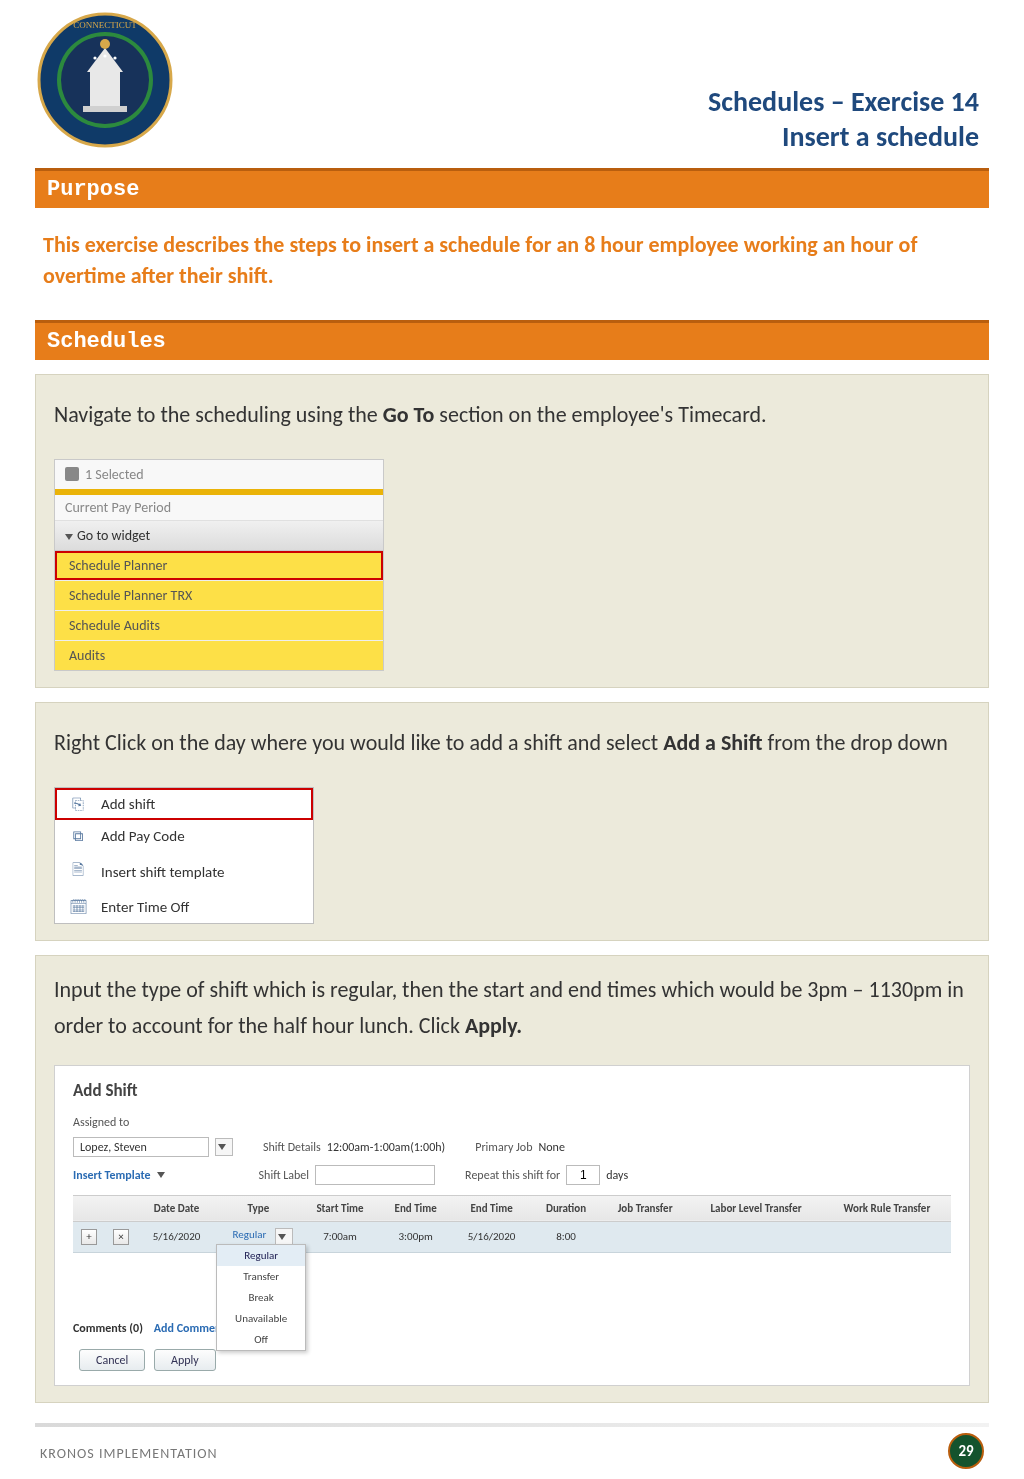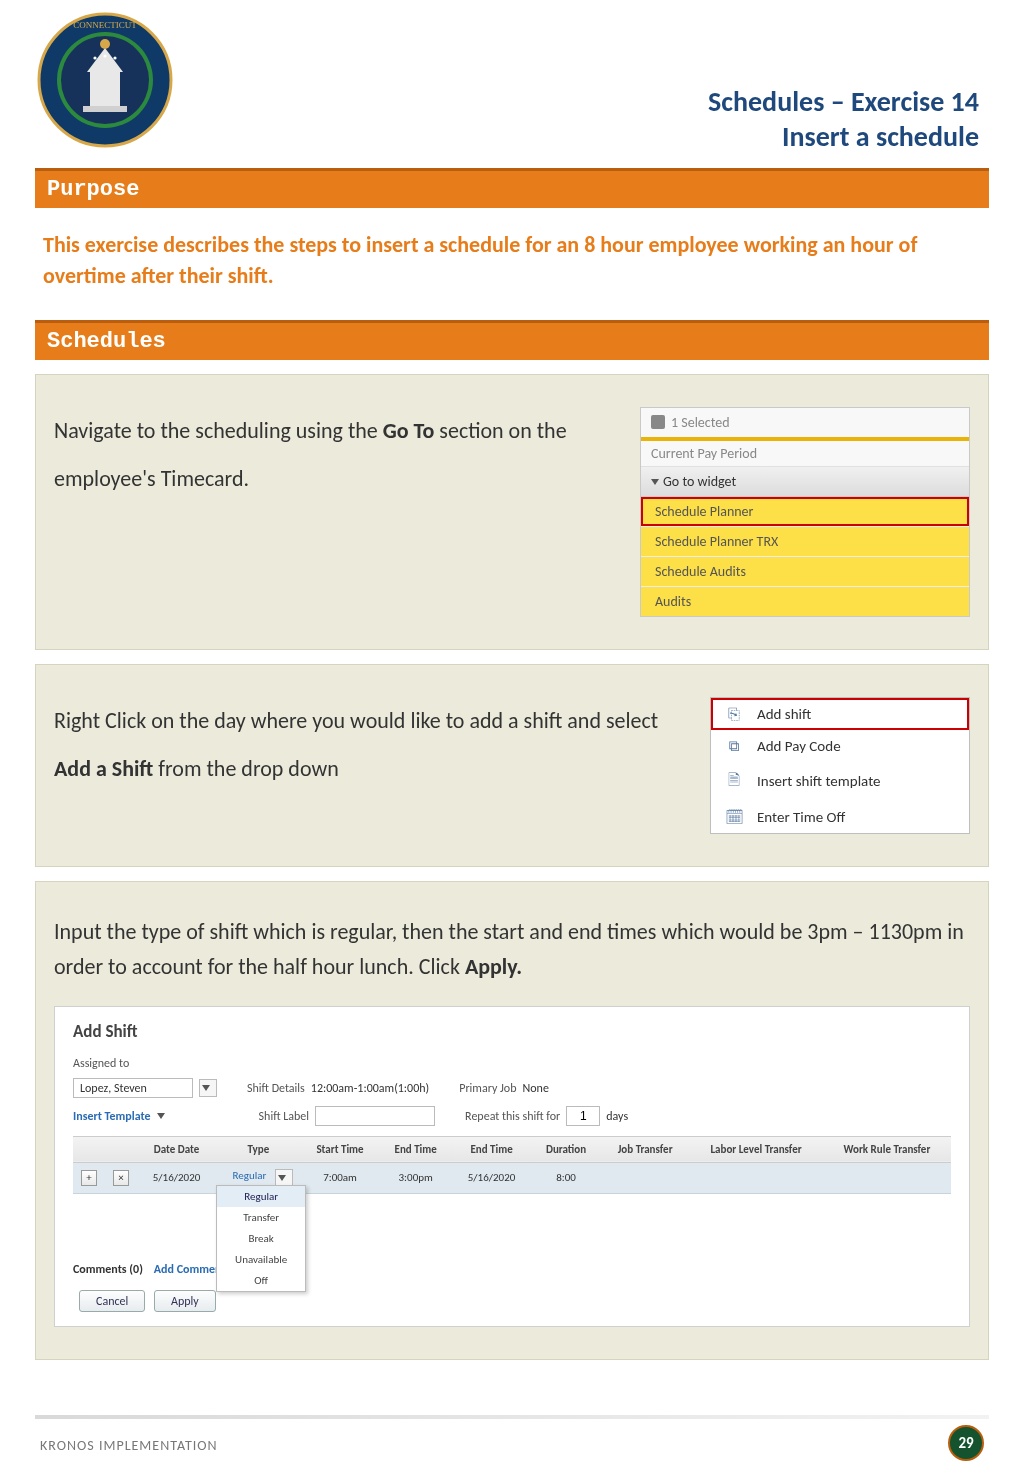--- a/index.html
+++ b/index.html
@@ -49,24 +49,25 @@
     font-weight: 700;
     font-size: 22px;
     line-height: 1.4;
     padding: 8px 8px 28px 8px;
   }
   
   .panel {
     background: #eceadb;
     border: 1px solid #d6d3bf;
     margin: 14px 0;
-    padding: 32px 18px;
+    padding: 16px 18px;
     display: flex;
     gap: 20px;
     align-items: flex-start;
+    flex-direction: column;
   }
   .panel-text {
     flex: 1;
     font-size: 22px;
     color: #333;
     line-height: 2.2;
   }
   .panel-text b { font-weight: 700; }
   
   .goto-box {
@@ -75,21 +76,21 @@
     border: 1px solid #c9c9c9;
     font-size: 14px;
     color: #555;
   }
   .goto-header {
     padding: 6px 10px;
     display: flex;
     align-items: center;
     gap: 6px;
     color: #888;
-    border-bottom: 4px solid #eab308;
+    border-bottom: 6px solid #eab308;
   }
   .goto-cpp { padding: 4px 10px; color: #888; border-bottom: 1px solid #e0e0e0; }
   .goto-bar {
     background: linear-gradient(#f0f0f0, #dcdcdc);
     padding: 6px 10px;
     border-bottom: 1px solid #c9c9c9;
     color: #333;
   }
   .goto-item { padding: 6px 14px; background: #fde047; }
   .goto-item.hl { outline: 2px solid #c00; outline-offset: -2px; }
@@ -298,21 +299,21 @@
     <div class="addshift">
       <div class="addshift-title">Add Shift</div>
 
       <div class="as-row">
         <div class="as-field">
           <span class="as-label">Assigned to</span>
         </div>
       </div>
       <div class="as-row">
         <div class="as-field">
-          <span class="as-input" style="width:120px">Lopez, Steven</span>
+          <span class="as-input" style="width:136px">Lopez, Steven</span>
           <span class="as-dd">
               <span class="caret"></span>
             </span>
         </div>
         <div class="as-field">
           <span class="as-label">Shift Details</span>
           <span>12:00am-1:00am(1:00h)</span>
         </div>
         <div class="as-field">
           <span class="as-label">Primary Job</span>

